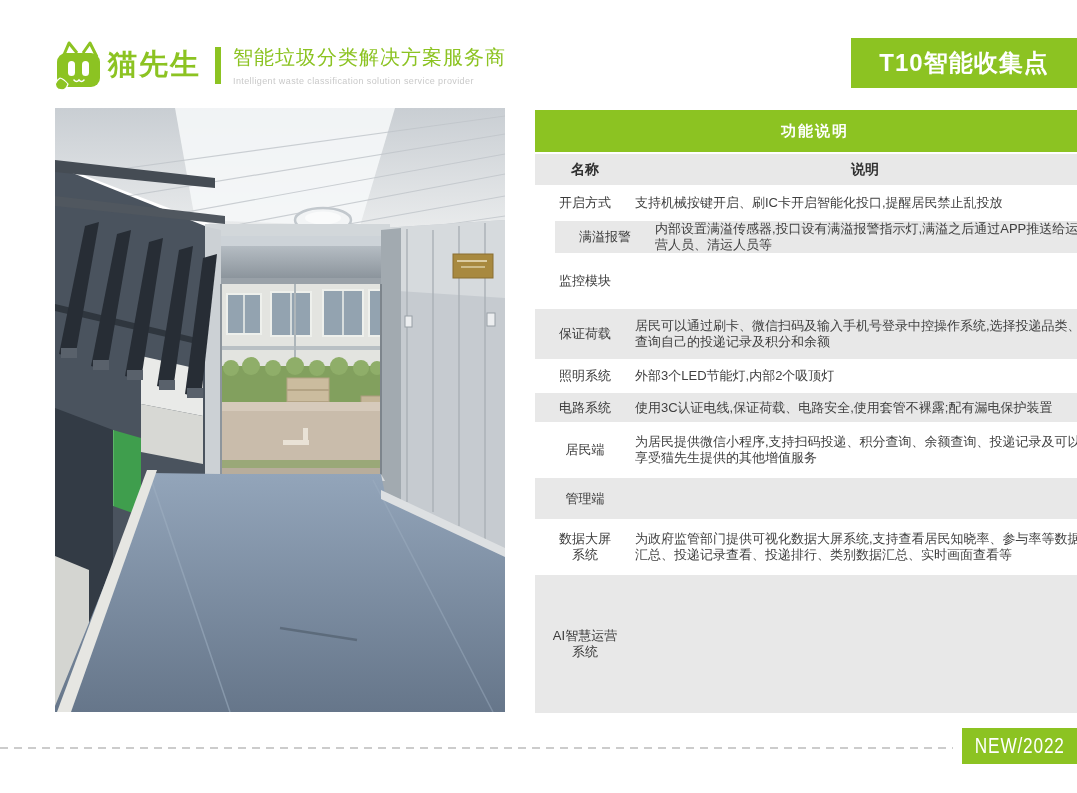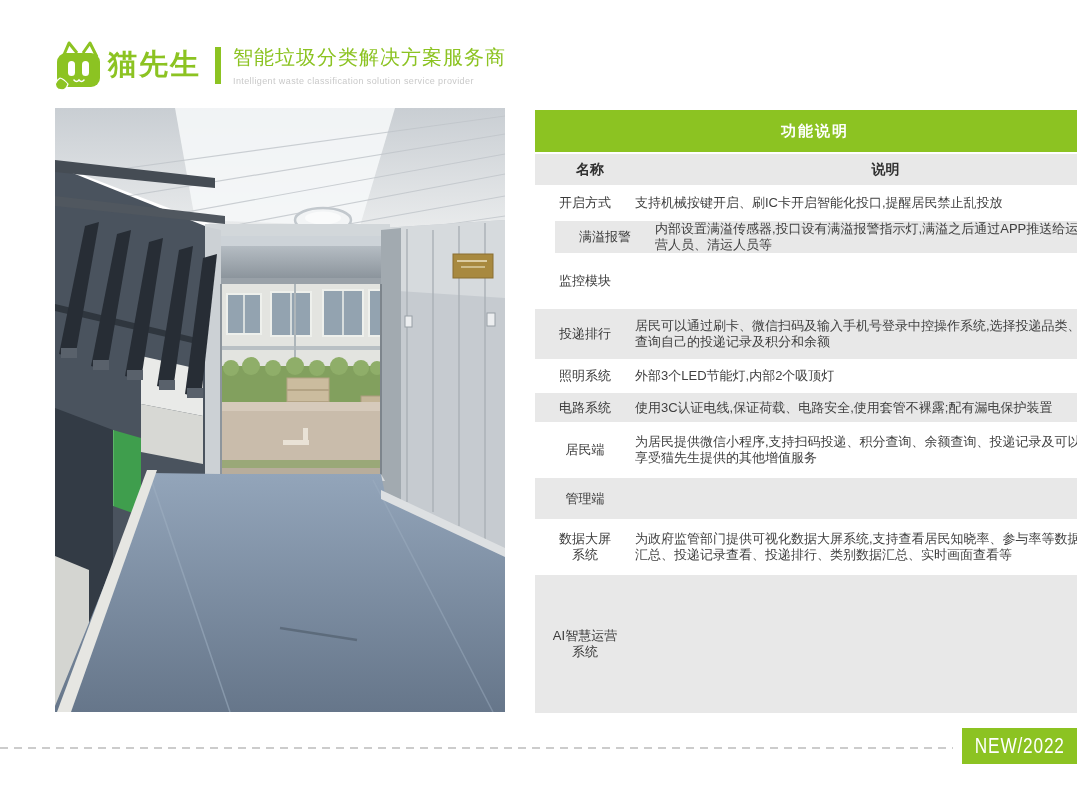--- a/index.html
+++ b/index.html
@@ -21,21 +21,21 @@
   
   .photo{position:absolute;left:55px;top:108px;width:450px;height:604px;}
   .photo svg{display:block;width:100%;height:100%;}
 
   
   .spec{position:absolute;left:535px;top:110px;width:560px;}
   .table-title{height:42px;background:#8CC322;color:#ffffff;font-size:15px;font-weight:bold;
                display:flex;align-items:center;justify-content:center;letter-spacing:2px;}
   .thead{display:flex;height:31px;background:#E8E8E8;margin-top:2px;align-items:center;
          font-size:14px;font-weight:bold;color:#303030;}
-  .th-name{flex:0 0 100px;margin-left:41px;}
+  .th-name{flex:0 0 100px;text-align:center;}
   .th-desc{flex:1;text-align:center;}
   .tbody{display:block;}
   .tr{display:flex;align-items:center;border-top:2px solid #ffffff;box-sizing:border-box;background:#ffffff;}
   .tr:nth-child(even){background:#E8E8E8;}
   .tr:nth-child(1){min-height:34px;}
   .tr:nth-child(2){min-height:34px;margin-left:20px;}
   .tr:nth-child(3){min-height:54px;}
   .tr:nth-child(4){min-height:52px;}
   .tr:nth-child(5){min-height:32px;}
   .tr:nth-child(6){min-height:31px;}
@@ -69,20 +69,21 @@
       <path d="M20,40 q2.5,3 5,0 q2.5,3 5,0" fill="none" stroke="#ffffff" stroke-width="1.6" stroke-linecap="round"></path>
       <path d="M6,38 q-8,6 -2,11 q8,3 10,-5 q-4,-5 -8,-6" fill="#8CC322" stroke="#ffffff" stroke-width="1.2"></path>
     </svg>
     <span class="brand-name">猫先生</span>
     <span class="v-bar"></span>
     <span class="taglines">
       <span class="tagline-zh">智能垃圾分类解决方案服务商</span>
       <span class="tagline-en">Intelligent waste classification solution service provider</span>
     </span>
   </div>
+  <div class="title-badge">T10智能收集点</div>
 
   <figure class="photo" style="margin:0;">
     <svg viewBox="0 0 450 604" preserveAspectRatio="none">
       <defs>
         <linearGradient id="ceil" x1="0" y1="0" x2="0" y2="1">
           <stop offset="0" stop-color="#c9ced3"></stop>
             <stop offset="1" stop-color="#e9ebec"></stop>
         </linearGradient>
         <linearGradient id="floorG" x1="0" y1="0" x2="0" y2="1">
           <stop offset="0" stop-color="#93a5ba"></stop>
@@ -235,21 +236,21 @@
   <div class="tr">
     <div class="td name">满溢报警</div>
     <div class="td desc">内部设置满溢传感器,投口设有满溢报警指示灯,满溢之后通过APP推送给运营人员、清运人员等</div>
   </div>
 
   <div class="tr">
     <div class="td name">监控模块</div>
   </div>
 
   <div class="tr">
-    <div class="td name">投递排行</div>
+    <div class="td name">保证荷载</div>
     <div class="td desc">居民可以通过刷卡、微信扫码及输入手机号登录中控操作系统,选择投递品类、查询自己的投递记录及积分和余额</div>
   </div>
 
   <div class="tr">
     <div class="td name">照明系统</div>
     <div class="td desc">外部3个LED节能灯,内部2个吸顶灯</div>
   </div>
 
   <div class="tr">
     <div class="td name">电路系统</div>

